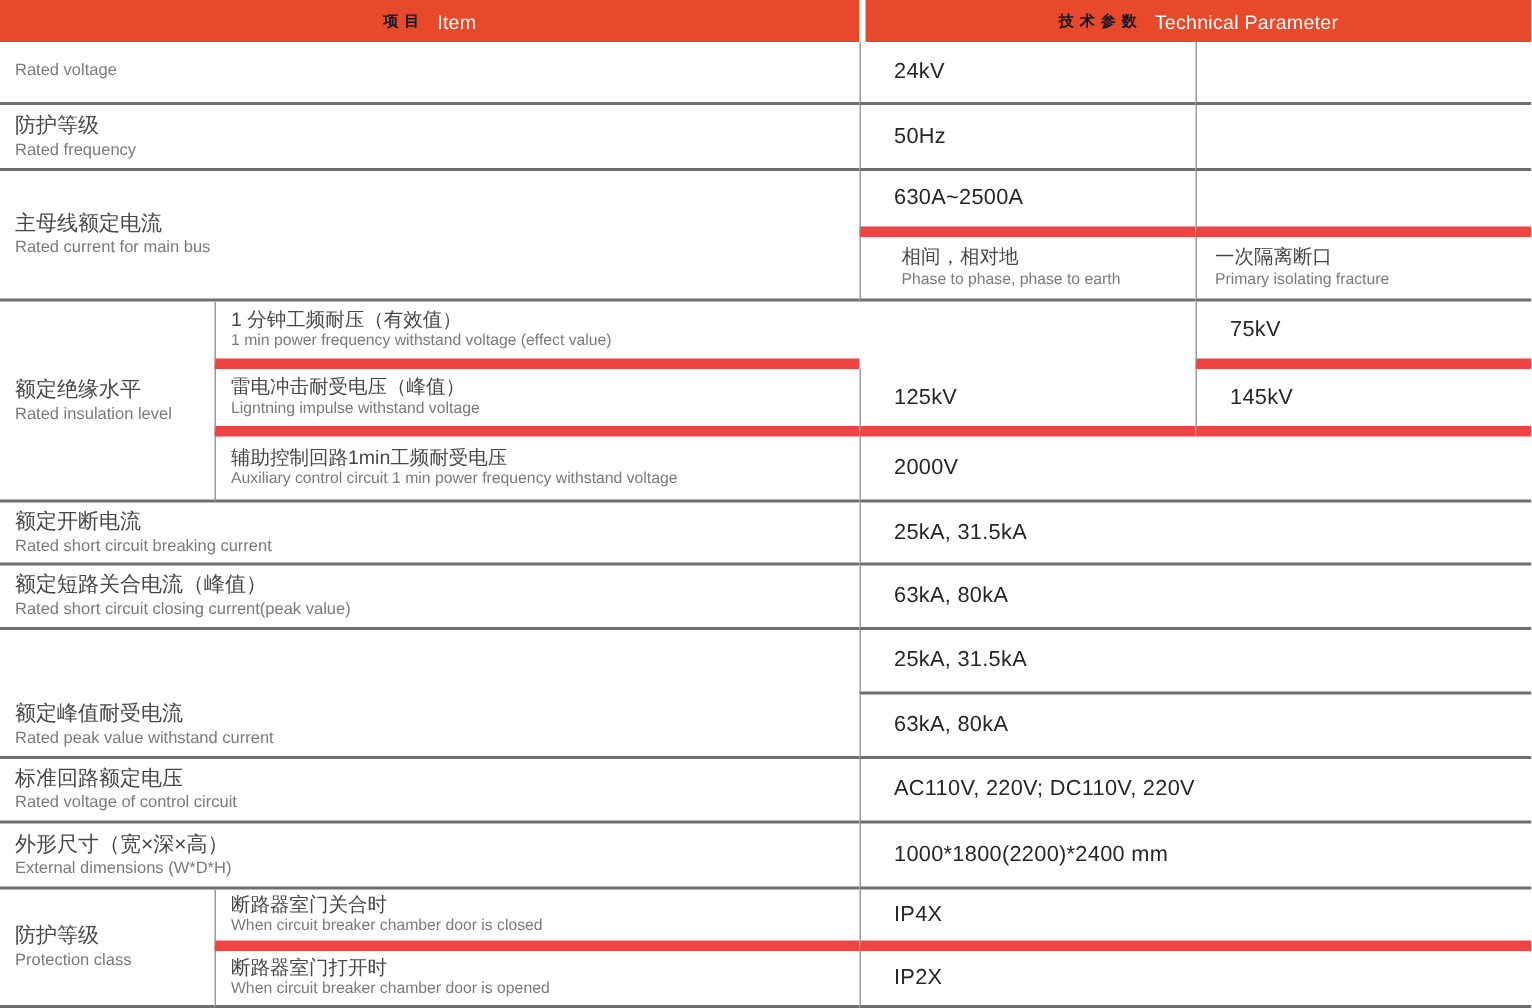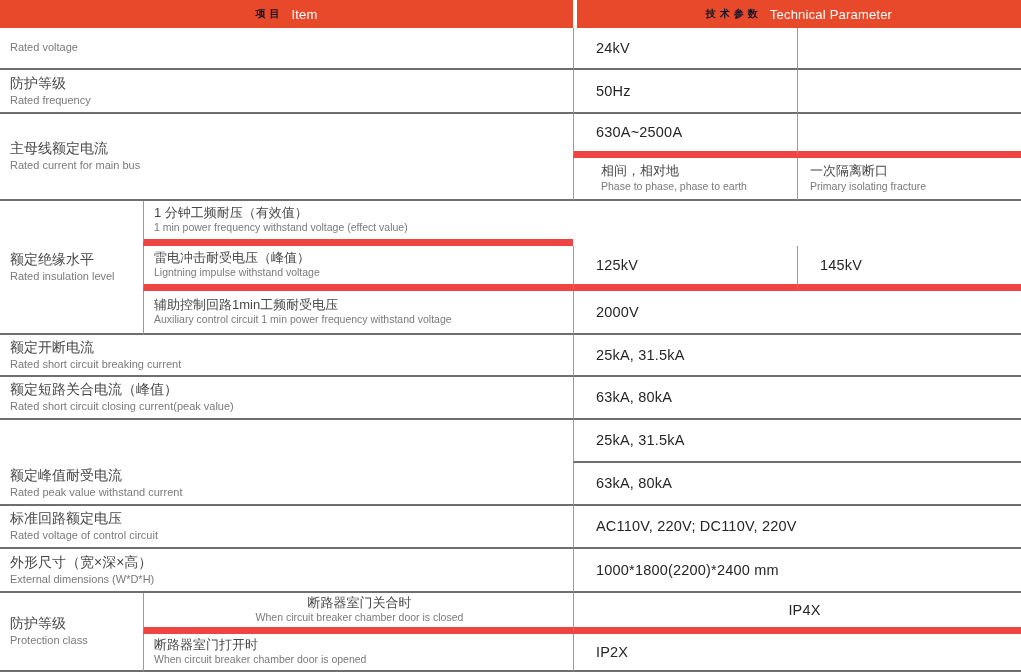--- a/index.html
+++ b/index.html
@@ -44,21 +44,21 @@
   .bl1 { border-left:1px solid #9b9b9b; }
 
   
   .c1   { grid-column:1/2; } .c12 { grid-column:1/3; }
   .c2   { grid-column:2/3; }
   .c3   { grid-column:3/4; } .c34 { grid-column:3/5; }
   .c4   { grid-column:4/5; }
   .r1{grid-row:1;} .r2{grid-row:2;} .r3{grid-row:3;} .r4{grid-row:4;} .r5{grid-row:5;}
   .r6{grid-row:6;} .r7{grid-row:7;} .r8{grid-row:8;} .r9{grid-row:9;} .r10{grid-row:10;}
   .r11{grid-row:11;} .r12{grid-row:12;} .r13{grid-row:13;} .r14{grid-row:14;}
-  .r15{grid-row:15;align-items:center;} .r16{grid-row:16;}
+  .r15{grid-row:15;} .r16{grid-row:16;}
   .r45{grid-row:4/6;} .r68{grid-row:6/9;} .r1516{grid-row:15/17;}
 </style>
 </head>
 <body>
 
 <div class="spec-table">
 
   <div class="cell hdr c12 r1">
     <span class="zh-h">项目</span>
     <span class="en-h">Item</span>
@@ -102,20 +102,23 @@
     <span class="en">Primary isolating fracture</span>
   </div>
 
   <div class="cell grp c1 r68 bb2">
     <span class="zh">额定绝缘水平</span>
     <span class="en">Rated insulation level</span>
   </div>
   <div class="cell sub c2 r6 bb1 bl1">
     <span class="zh">1 分钟工频耐压（有效值）</span>
     <span class="en">1 min power frequency withstand voltage (effect value)</span>
+  </div>
+  <div class="cell c4 r6 bb1 bl1">
+    <span class="val">75kV</span>
   </div>
   <div class="cell sub c2 r7 bb1 bl1">
     <span class="zh">雷电冲击耐受电压（峰值）</span>
     <span class="en">Ligntning impulse withstand voltage</span>
   </div>
   <div class="cell c3 r7 bb1 bl1">
     <span class="val">125kV</span>
   </div>
   <div class="cell c4 r7 bb1 bl1">
     <span class="val">145kV</span>

